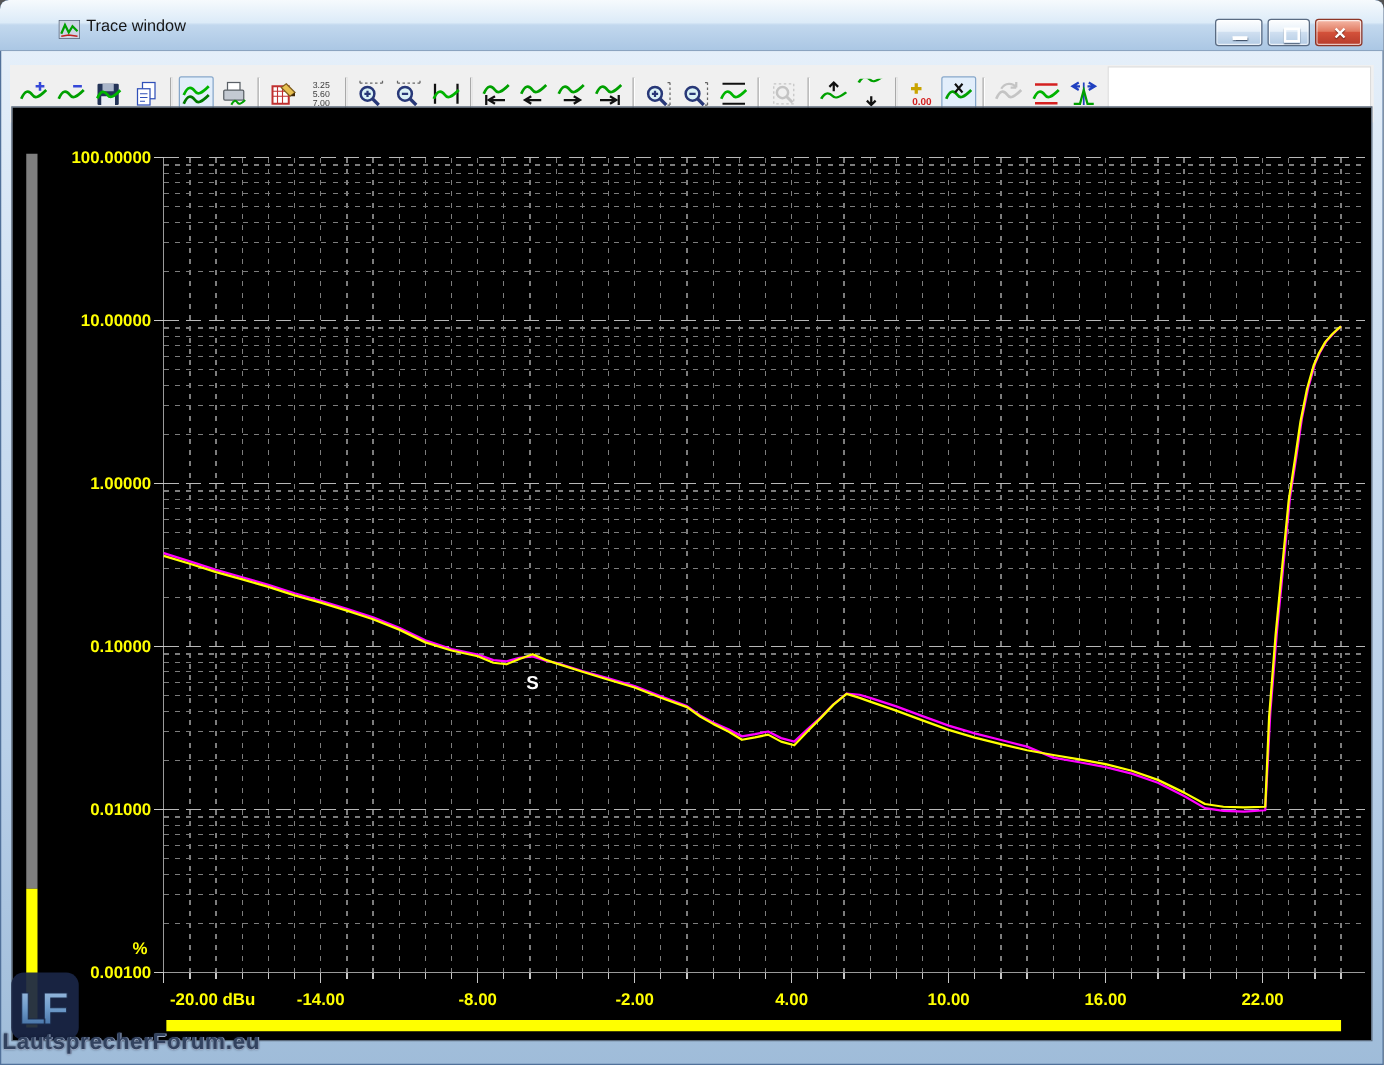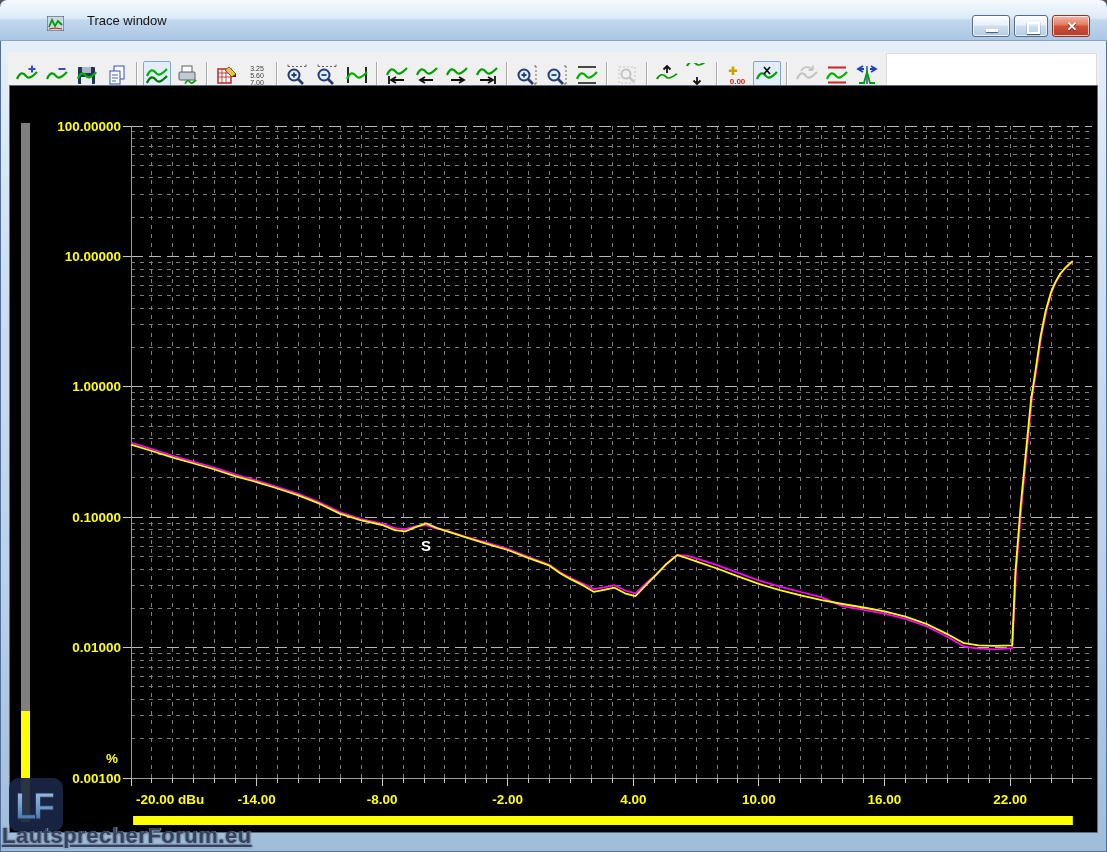--- a/index.html
+++ b/index.html
@@ -10,21 +10,21 @@
     box-shadow:inset 0 0 0 1px #51719a;
   }
   
   .titlebar{
     position:absolute;left:0;top:0;width:100%;height:40px;
     background:linear-gradient(180deg,#f6fafd 0%,#dcebf8 45%,#c2d8ee 50%,#abc7e4 100%);
     border-radius:7px 7px 0 0;
     border-bottom:1px solid #8ba4c0;
   }
   .appicon{position:absolute;left:47px;top:16px;width:17px;height:15px;display:block;}
-  .title{position:absolute;left:87px;top:13px;font-size:13px;color:#151515;}
+  .title{position:absolute;left:69px;top:13px;font-size:13px;color:#151515;}
   .caps{position:absolute;right:17px;top:15px;display:flex;gap:4px;}
   .cap{position:relative;height:22px;border-radius:3px;border:1px solid #5a6b82;padding:0;cursor:default;
        background:linear-gradient(180deg,#fdfeff 0%,#e7f0f9 45%,#cfdff0 50%,#b3cbe4 100%);
        box-shadow:inset 0 0 0 1px rgba(255,255,255,.7);}
   .cap.min{width:38px}.cap.max{width:34px}
   .cap.close{width:38px;border-color:#8c3526;
        background:linear-gradient(180deg,#f5b9a8 0%,#e17b62 45%,#d3513a 50%,#b63b2b 100%);}
   .g-min{position:absolute;left:13px;top:13px;width:12px;height:3px;background:#fff;box-shadow:0 1px 1px #44566e;}
   .g-max{position:absolute;left:12px;top:6px;width:9px;height:8px;border:2px solid #fff;box-shadow:0 1px 1px #44566e;}
   .g-x{position:absolute;left:12px;top:4px;width:14px;height:13px;color:#fff;font-weight:bold;font-size:13px;line-height:13px;text-align:center;text-shadow:0 1px 1px #5e1b10;}
@@ -38,23 +38,23 @@
   .tb svg{width:24px;height:24px;display:block;}
   .tb.pressed{background:#e2eefb;border-color:#86a7ca;}
   .tb.disabled{filter:grayscale(1);opacity:.5;}
   .tbsep{width:1px;height:27px;background:#a9a9a9;border-right:1px solid #fff;margin:0 4px;}
   .tbrest{flex:1;align-self:stretch;margin:1px 2px 1px 4px;background:#ffffff;border:1px solid #dcdcdc;}
   
   .plot{position:absolute;left:10px;top:86px;width:1087px;height:746px;background:#000;outline:1px solid #5c6b7d;}
   .lf-logo{position:absolute;left:9px;top:778px;width:54px;height:54px;border-radius:10px;
            background:rgba(26,38,70,.93);z-index:5;}
   .lf-logo svg{width:54px;height:54px;display:block;}
-  .lf-site{position:absolute;left:2px;top:823px;z-index:6;font-size:22px;font-weight:bold;
+  .lf-site{position:absolute;left:2px;top:823px;z-index:6;font-size:18px;font-weight:bold;
            color:#32425f;letter-spacing:.5px;
-           text-shadow:0 1px 0 #9fadc6, 1px 0 0 #7d8ca8, 0 0 2px #10182c;text-decoration:underline;}
+           text-shadow:0 1px 0 #9fadc6, 1px 0 0 #7d8ca8, 0 0 2px #10182c;}
   text{font-family:"Liberation Sans","DejaVu Sans",sans-serif;}
 </style>
 </head>
 <body>
 
 <div class="win">
 
   <div class="titlebar">
     <span class="appicon">
       <svg viewBox="0 0 17 15">

